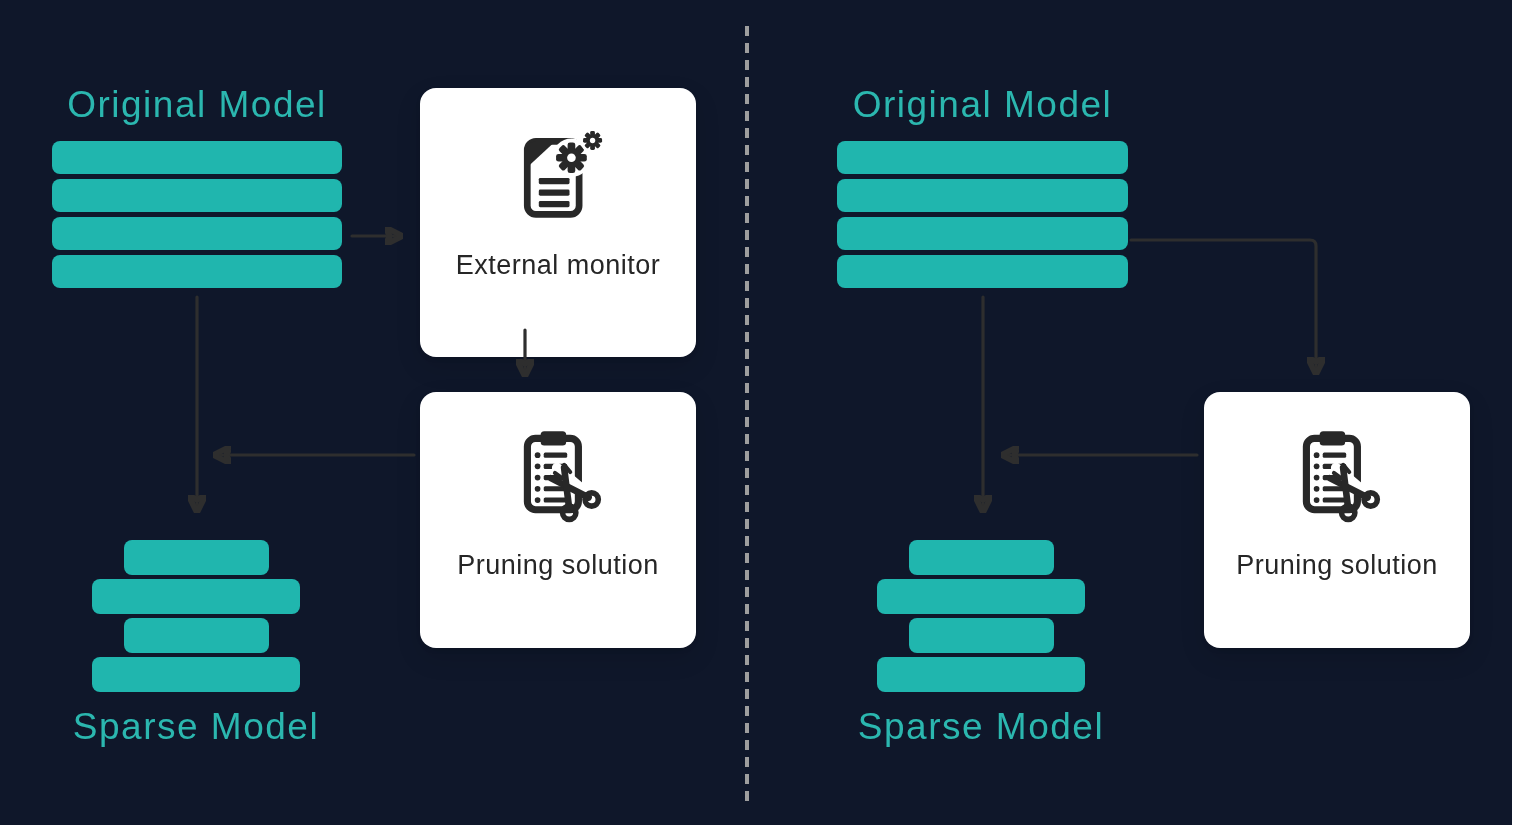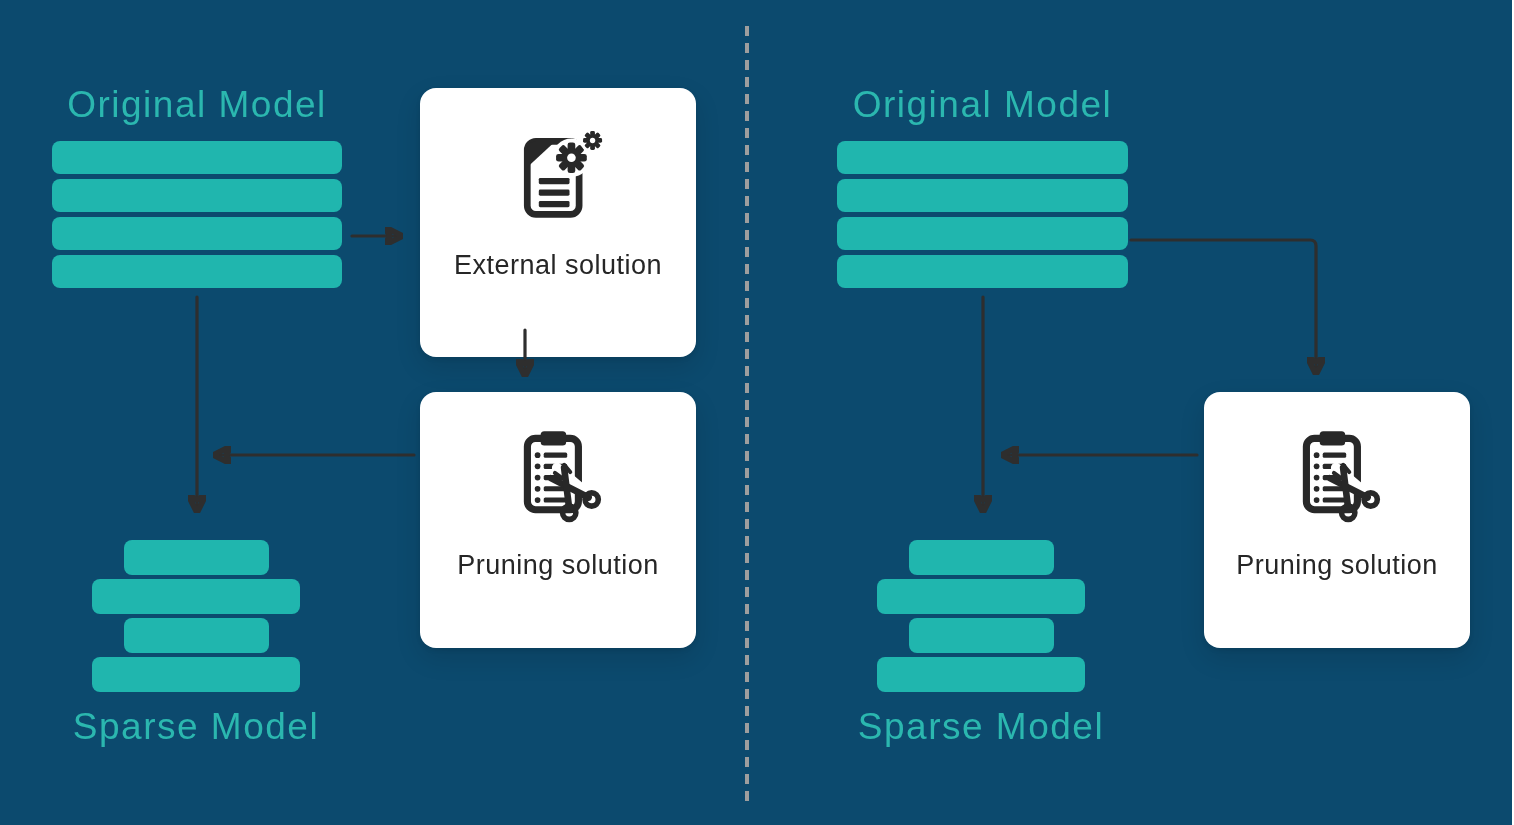--- a/index.html
+++ b/index.html
@@ -1,17 +1,17 @@
 <!DOCTYPE html>
 <html><head>
 <meta charset="utf-8">
 <style>
   html,body { margin:0; padding:0; background:#ffffff; }
   .canvas {
-    position:relative; width:1512px; height:825px; background:#0c4a6e;
+    position:relative; width:1512px; height:825px; background:#0f172a;
     font-family:"Liberation Sans", sans-serif; overflow:hidden;
   }
 
   
   .diagram-title {
     position:absolute; margin:0; font-weight:400;
     font-size:37px; letter-spacing:1.5px; color:#2BB7AF;
     text-align:center; white-space:nowrap;
   }
   .left-original-title  { left:52px;  top:84px;  width:290px; }
@@ -124,21 +124,21 @@
           <g class="icon-ink">
             <rect x="-16" y="-4" width="32" height="8" rx="2.5"></rect>
             <rect x="-4" y="-16" width="8" height="32" rx="2.5"></rect>
             <rect x="-16" y="-4" width="32" height="8" rx="2.5" transform="rotate(45)"></rect>
             <rect x="-4" y="-16" width="8" height="32" rx="2.5" transform="rotate(45)"></rect>
           </g>
           <circle r="10" class="icon-ink"></circle>
           <circle r="4.5" fill="#ffffff"></circle>
         </g>
       </svg>
-      <div class="card-label">External solution</div>
+      <div class="card-label">External monitor</div>
     </div>
 
     <div class="card pruning-card-left">
       <svg class="card-icon" viewBox="0 0 100 100" aria-hidden="true">
         <rect x="20" y="16" width="50" height="70" rx="8" class="icon-stroke" stroke-width="7"></rect>
         <rect x="33" y="9" width="25" height="14" rx="3.5" class="icon-ink"></rect>
         <g class="icon-ink">
           <circle cx="30" cy="32.5" r="2.8"></circle>
             <rect x="36" y="30" width="23" height="5" rx="1.5"></rect>
           <circle cx="30" cy="43.5" r="2.8"></circle>

